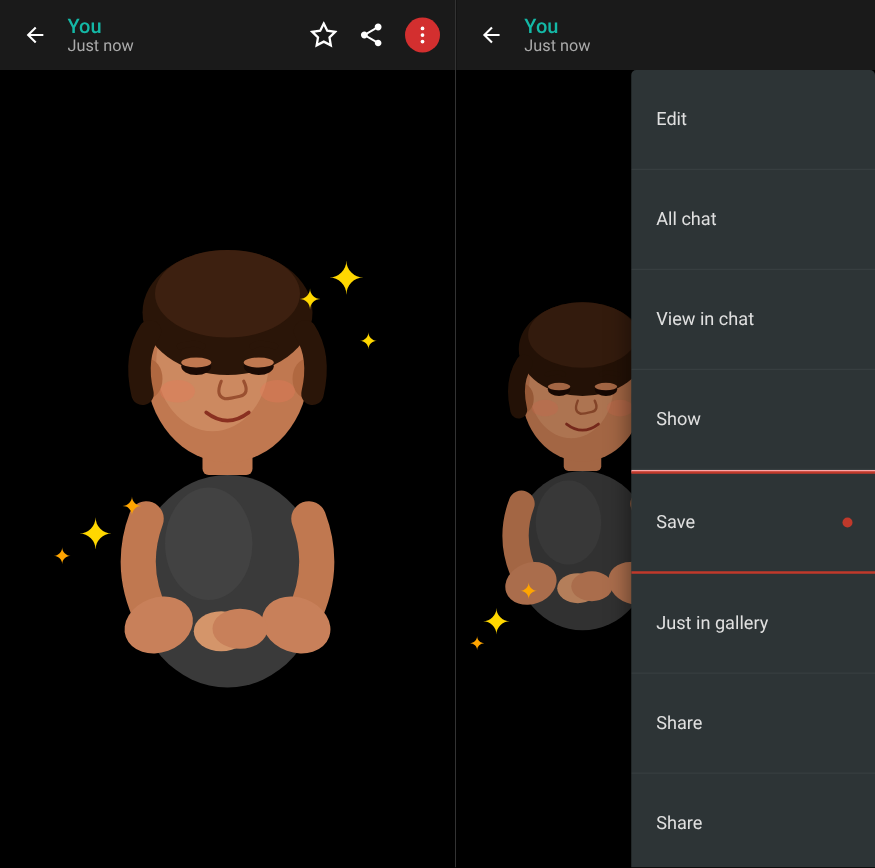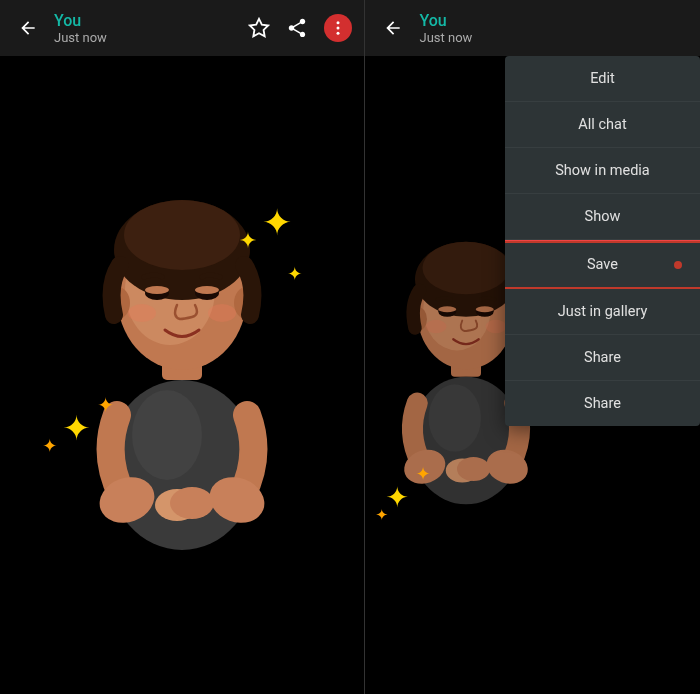--- a/index.html
+++ b/index.html
@@ -169,35 +169,35 @@
       background: #2d3436;
       border-radius: 4px;
       overflow: hidden;
       z-index: 100;
       box-shadow: 0 4px 20px rgba(0,0,0,0.5);
     }
 
     .menu-item {
       display: flex;
       align-items: center;
-      justify-content: center;
-      padding: 14px 20px;
+      justify-content: flex-start;
+      padding: 31px 20px;
       cursor: pointer;
       color: #e0e0e0;
       font-size: 14.5px;
       border-bottom: 1px solid rgba(255,255,255,0.05);
       position: relative;
     }
 
     .menu-item:last-child {
       border-bottom: none;
     }
 
     .menu-item.save-item {
-      border-top: 2px solid #ef4444;
+      border-top: 2px solid #fca5a5;
       border-bottom: 2px solid #c0392b;
     }
 
     .menu-item.save-item::before {
       content: '';
       position: absolute;
       top: -1px;
       left: 0;
       right: 0;
       height: 2px;
@@ -387,21 +387,21 @@
     <div style="position:absolute; bottom:170px; left:10px; color:#FFA500; font-size:15px;">✦</div>
 
     <div class="context-menu">
       <div class="menu-item">
         <span>Edit</span>
       </div>
       <div class="menu-item">
         <span>All chat</span>
       </div>
       <div class="menu-item">
-        <span>Show in media</span>
+        <span>View in chat</span>
       </div>
       <div class="menu-item">
         <span>Show</span>
       </div>
       <div class="menu-item save-item" style="position:relative;">
         <span>Save</span>
         <div class="save-dot"></div>
       </div>
       <div class="menu-item">
         <span>Just in gallery</span>

